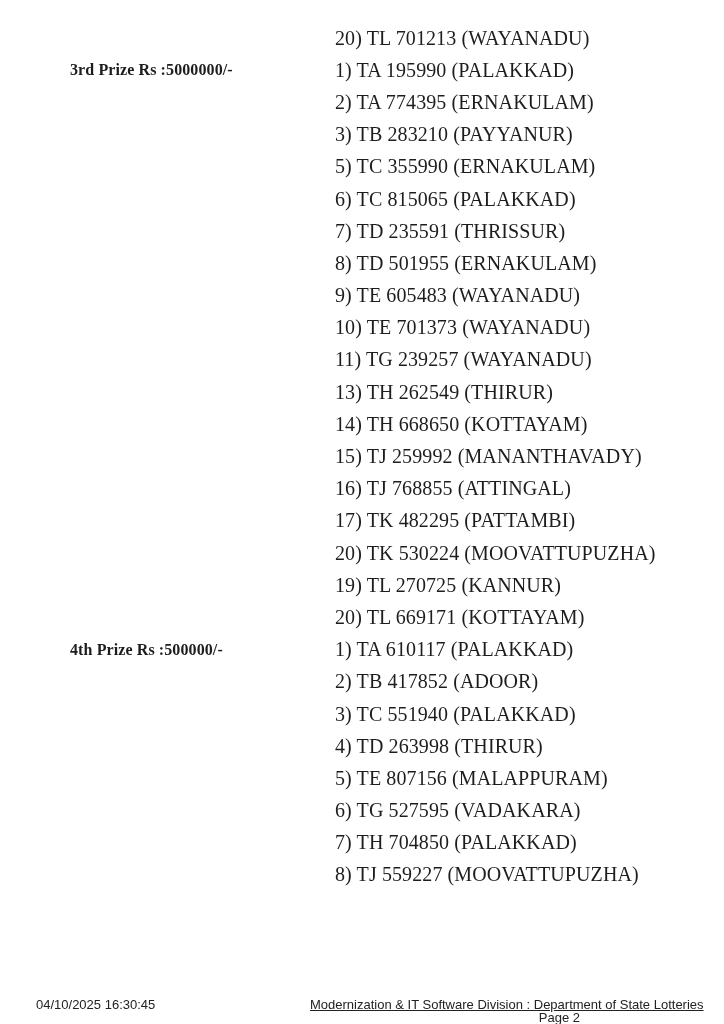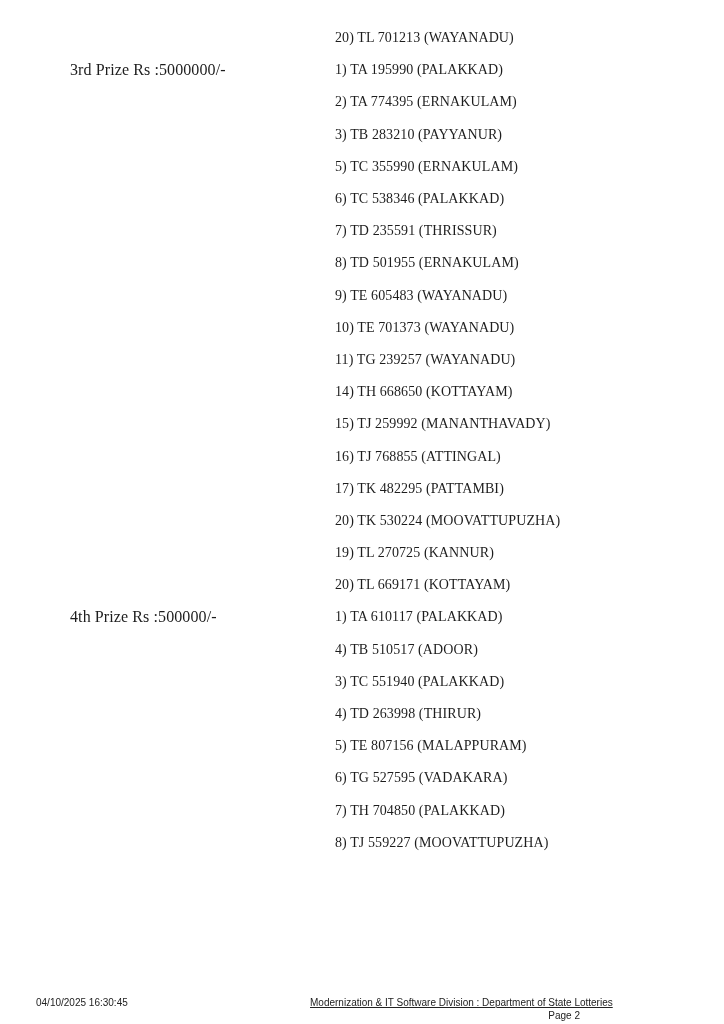--- a/index.html
+++ b/index.html
@@ -24,38 +24,38 @@
   }
   .row {
     display: flex;
     height: 32.2px;
     align-items: center;
   }
   .cell-label {
     width: 265px;
     padding-left: 70px;
     flex: 0 0 auto;
-    font-weight: normal;
+    font-weight: bold;
     font-size: 16px;
     white-space: nowrap;
     letter-spacing: 0.1px;
   }
   .cell-entry {
-    font-size: 14px;
+    font-size: 20px;
     white-space: nowrap;
     letter-spacing: 0.1px;
   }
   .footer {
     position: absolute;
     top: 997px;
     left: 0;
     width: 616px;
     height: 16px;
     font-family: "Liberation Sans", sans-serif;
-    font-size: 10px;
+    font-size: 13px;
     color: #222222;
   }
   .f-date {
     position: absolute;
     left: 36px;
     top: 0;
     white-space: nowrap;
   }
   .f-center {
     position: absolute;
@@ -97,21 +97,21 @@
   </div>
 
 
   <div class="row">
     <div class="cell-label"></div>
     <div class="cell-entry">5) TC 355990 (ERNAKULAM)</div>
   </div>
 
   <div class="row">
     <div class="cell-label"></div>
-    <div class="cell-entry">6) TC 538346 (PALAKKAD)</div>
+    <div class="cell-entry">6) TC 815065 (PALAKKAD)</div>
   </div>
 
   <div class="row">
     <div class="cell-label"></div>
     <div class="cell-entry">7) TD 235591 (THRISSUR)</div>
   </div>
 
   <div class="row">
     <div class="cell-label"></div>
     <div class="cell-entry">8) TD 501955 (ERNAKULAM)</div>
@@ -126,20 +126,24 @@
     <div class="cell-label"></div>
     <div class="cell-entry">10) TE 701373 (WAYANADU)</div>
   </div>
 
   <div class="row">
     <div class="cell-label"></div>
     <div class="cell-entry">11) TG 239257 (WAYANADU)</div>
   </div>
 
 
+  <div class="row">
+    <div class="cell-label"></div>
+    <div class="cell-entry">13) TH 262549 (THIRUR)</div>
+  </div>
 
   <div class="row">
     <div class="cell-label"></div>
     <div class="cell-entry">14) TH 668650 (KOTTAYAM)</div>
   </div>
 
   <div class="row">
     <div class="cell-label"></div>
     <div class="cell-entry">15) TJ 259992 (MANANTHAVADY)</div>
   </div>
@@ -169,21 +173,21 @@
     <div class="cell-entry">20) TL 669171 (KOTTAYAM)</div>
   </div>
 
   <div class="row">
     <div class="cell-label">4th Prize Rs :500000/-</div>
     <div class="cell-entry">1) TA 610117 (PALAKKAD)</div>
   </div>
 
   <div class="row">
     <div class="cell-label"></div>
-    <div class="cell-entry">4) TB 510517 (ADOOR)</div>
+    <div class="cell-entry">2) TB 417852 (ADOOR)</div>
   </div>
 
   <div class="row">
     <div class="cell-label"></div>
     <div class="cell-entry">3) TC 551940 (PALAKKAD)</div>
   </div>
 
   <div class="row">
     <div class="cell-label"></div>
     <div class="cell-entry">4) TD 263998 (THIRUR)</div>

